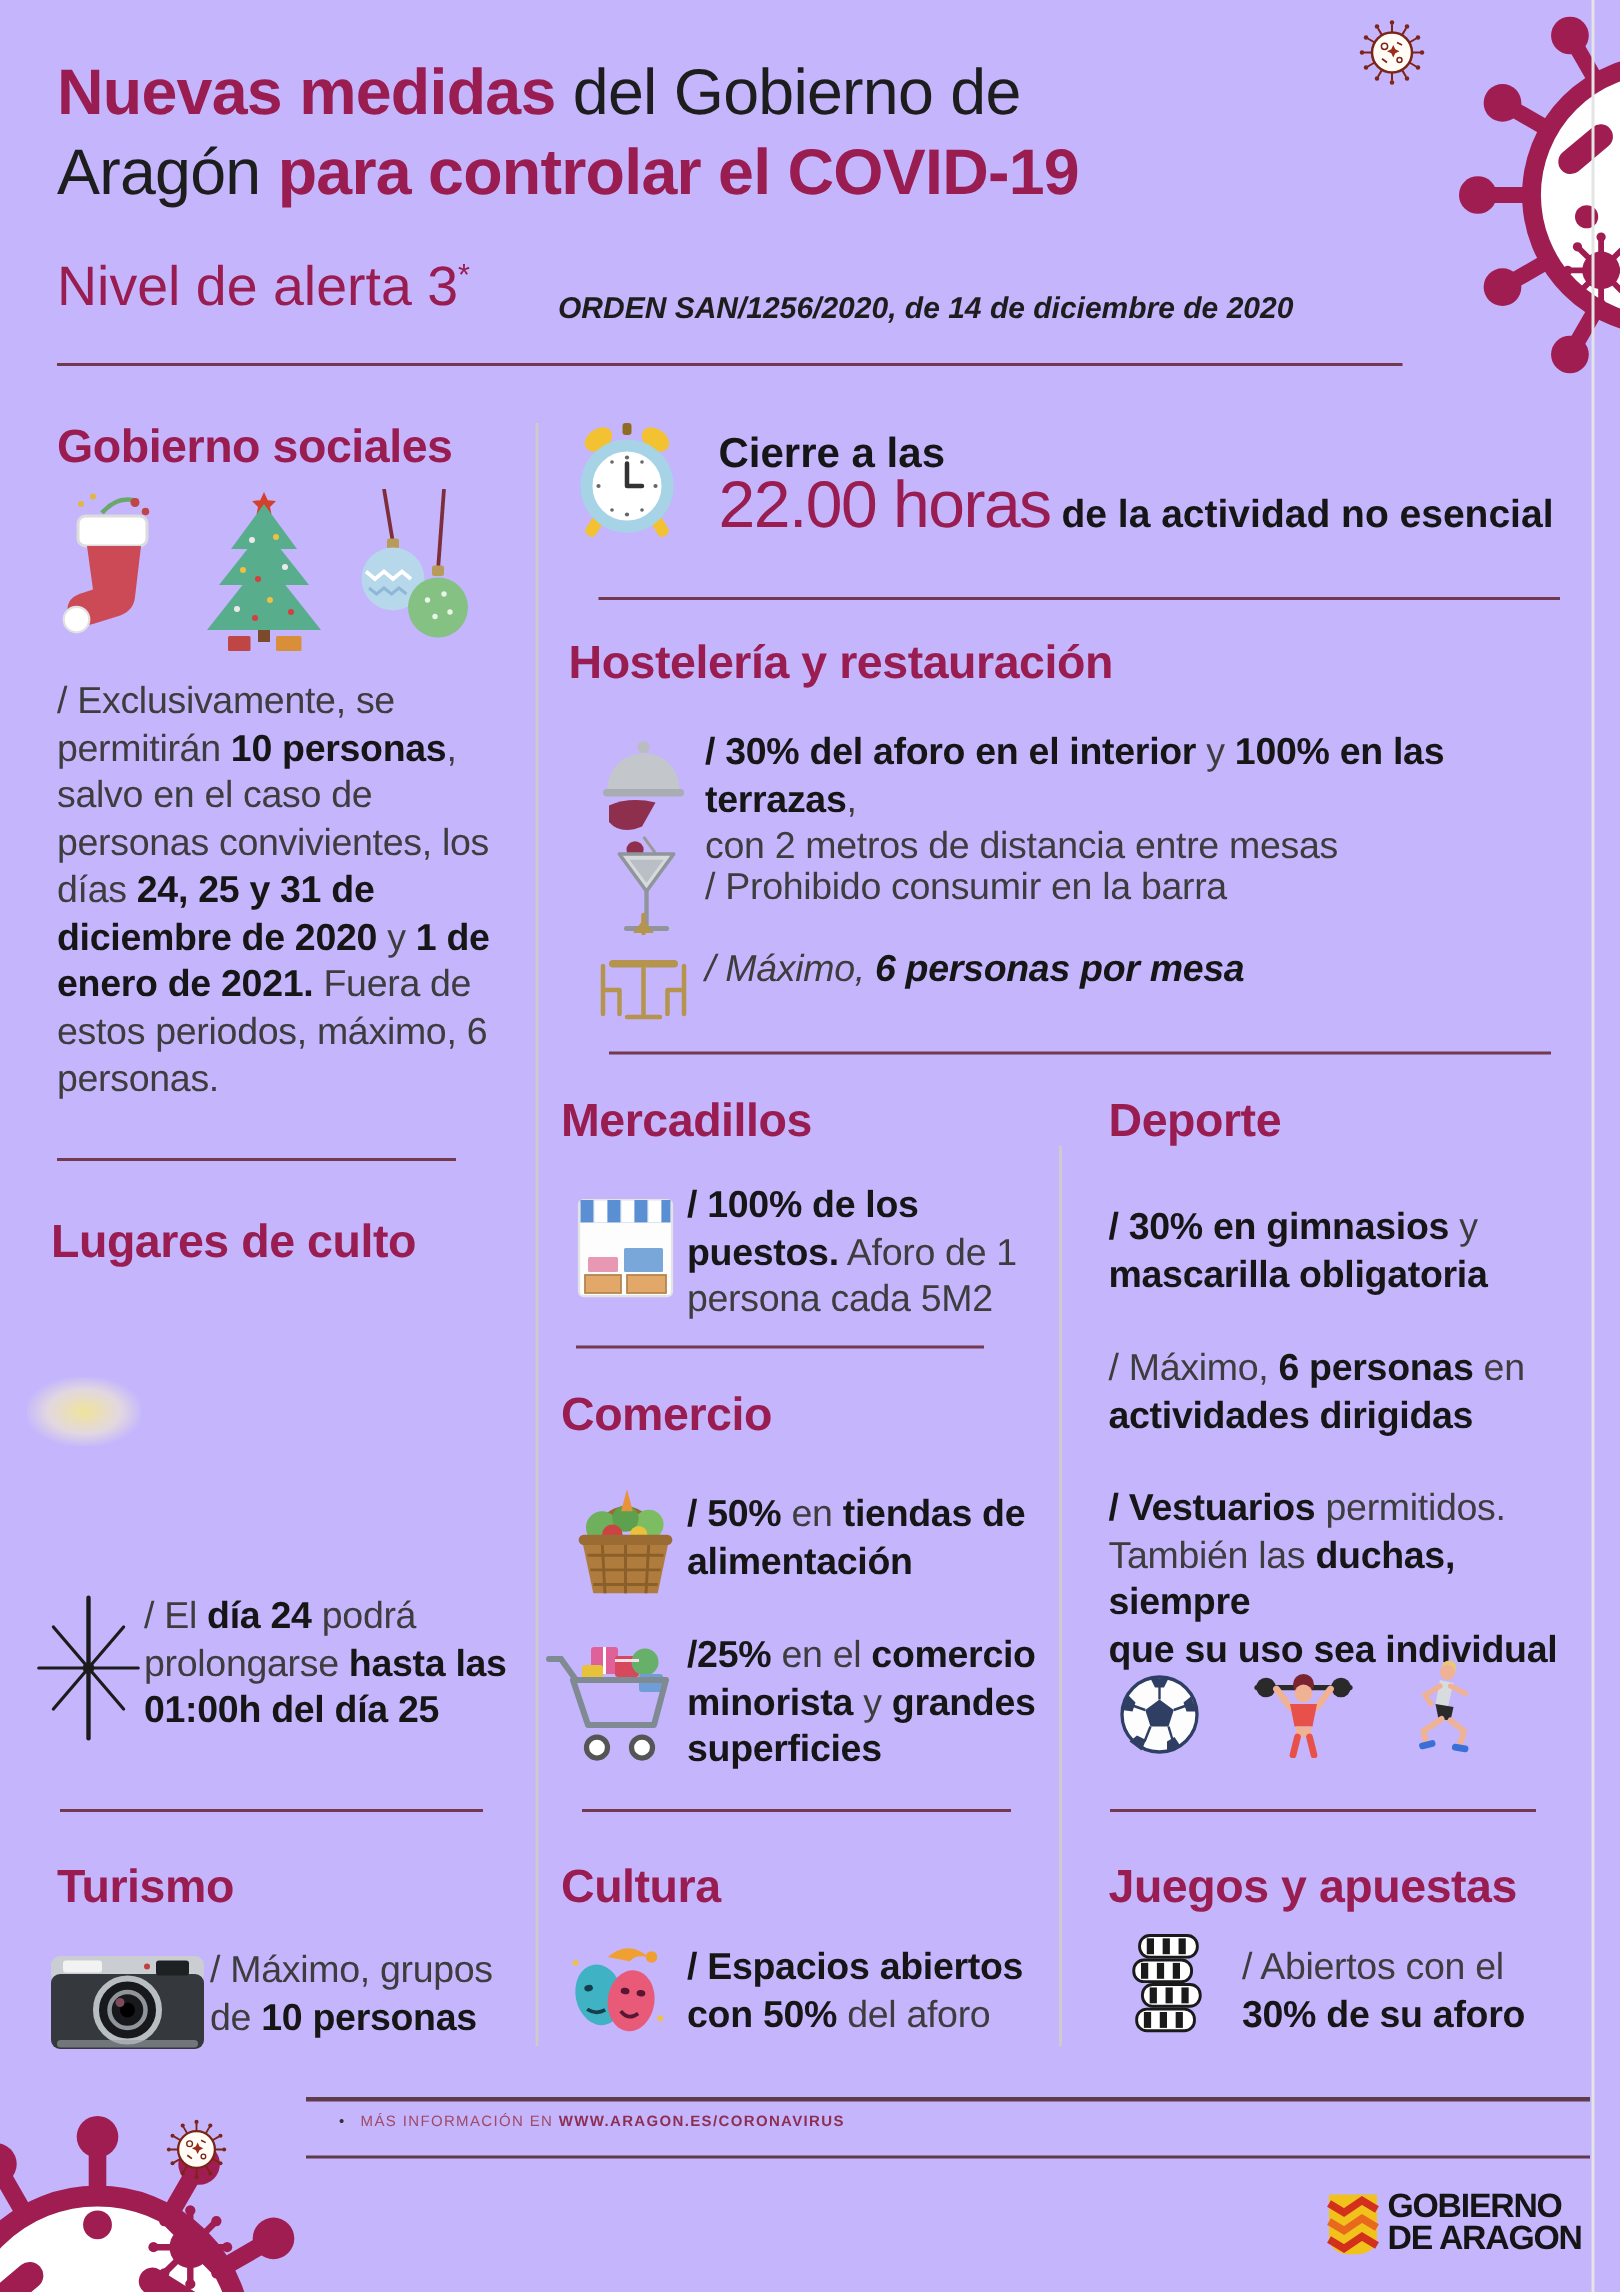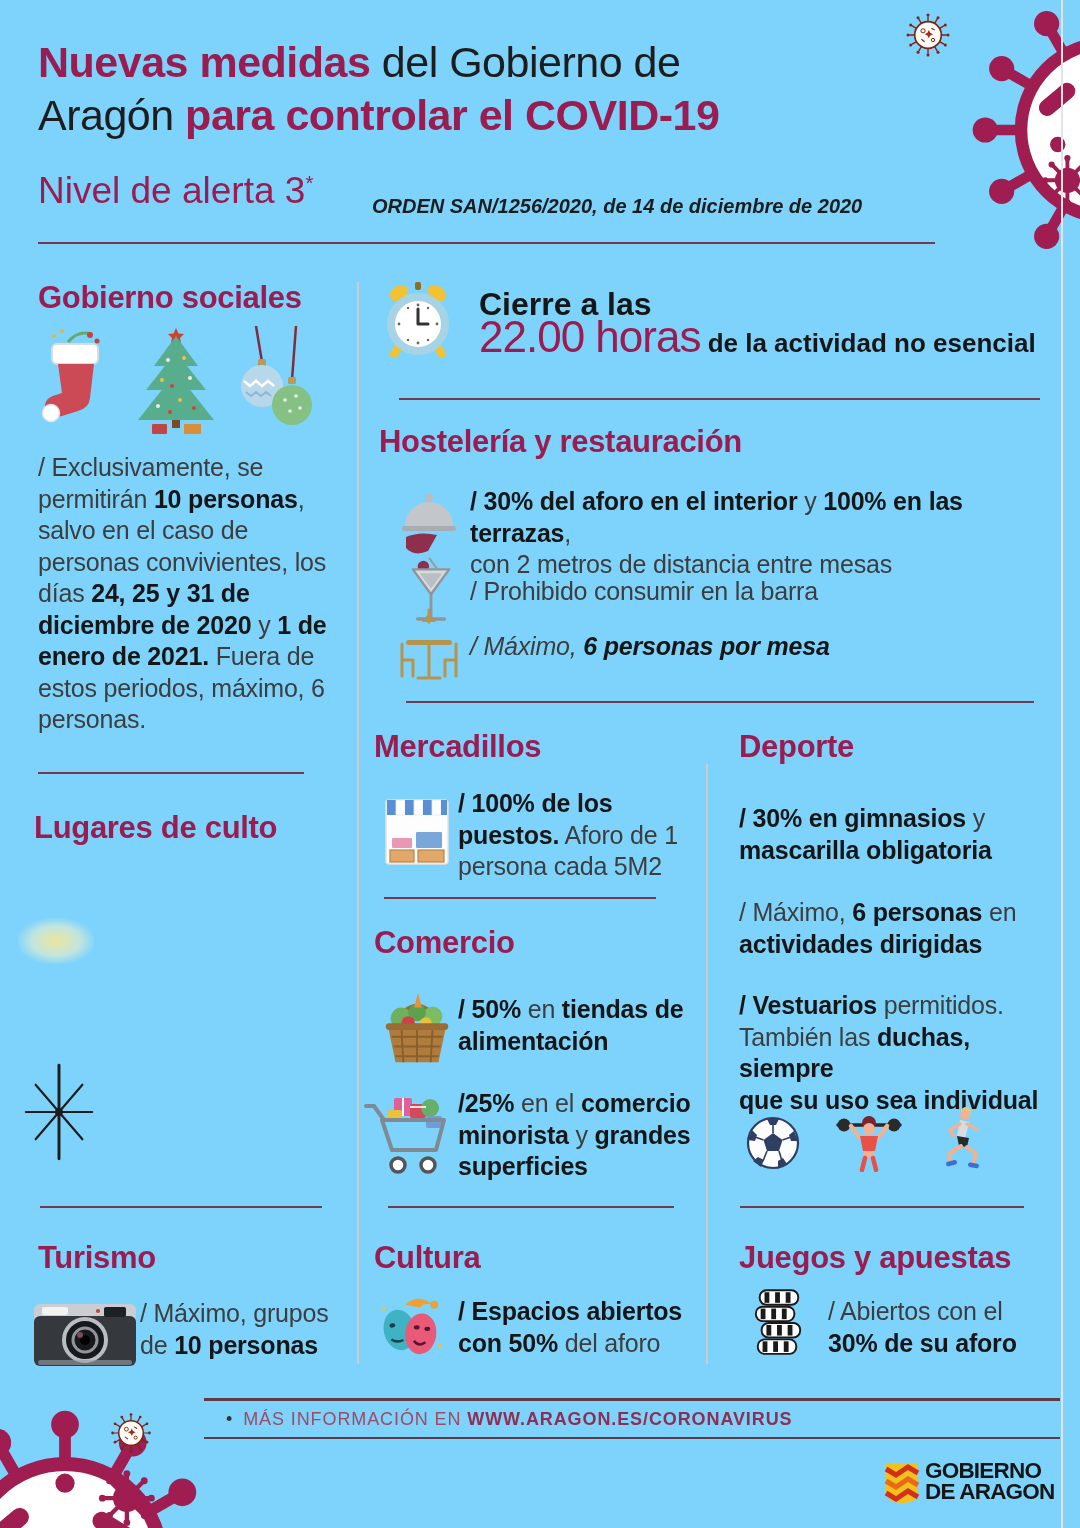--- a/index.html
+++ b/index.html
@@ -1,34 +1,34 @@
 <!DOCTYPE html>
 <html><head>
 <meta charset="utf-8">
 <style>
   :root{ --accent:#9A1D52; }
   html,body{margin:0;padding:0;background:#fff;}
-  .page{position:relative;width:1080px;height:1528px;background:#7dd3fc;overflow:hidden;
+  .page{position:relative;width:1080px;height:1528px;background:#c4b5fd;overflow:hidden;
         font-family:"Liberation Sans",sans-serif;color:#3d3d3d;}
   .abs{position:absolute;}
   .h{color:var(--accent);font-weight:700;font-size:31px;letter-spacing:-0.3px;}
   .t{font-size:25px;line-height:31.5px;color:#3d3d3d;letter-spacing:-0.2px;}
   .b{font-weight:700;color:#161616;}
   .a{color:var(--accent);}
   sup{font-size:55%;}
   .title{font-size:43px;line-height:53px;color:#1d1d1d;letter-spacing:-0.5px;font-weight:400;}
   .alert{font-size:37px;color:var(--accent);font-weight:400;}
   .orderref{font-size:20px;font-style:italic;font-weight:700;color:#1d1d1d;}
-  .cierre-intro{font-size:32px;font-weight:700;color:#161616;}
+  .cierre-intro{font-size:28px;font-weight:700;color:#161616;}
   .cierre-line{font-size:26px;line-height:46px;}
   .big-time{font-size:44px;font-weight:400;color:var(--accent);letter-spacing:-1px;}
   .hr{background:#73394f;height:2px;}
   .vr{background:#cccccc;width:2px;}
   .glow{background:radial-gradient(ellipse at center, rgba(242,230,150,0.95) 0%, rgba(250,244,200,0.55) 45%, rgba(255,255,255,0) 75%);}
-  .info{font-size:18px;letter-spacing:0.9px;color:#a04a66;font-weight:400;white-space:nowrap;}
+  .info{font-size:10px;letter-spacing:0.9px;color:#a04a66;font-weight:400;white-space:nowrap;}
   .info .b{color:#8d2f52;}
   .info .bullet{color:#333333;margin-right:10px;}
   .logo-text{font-size:22.5px;font-weight:700;color:#151515;line-height:21px;letter-spacing:-0.8px;}
   svg{display:block;}
 </style>
 </head>
 <body>
 
 <svg width="0" height="0" style="position:absolute" aria-hidden="true">
 <defs>
@@ -444,20 +444,21 @@
     </svg>
   <div class="abs t" style="left:38px;top:452px;width:310px;"><span>/ Exclusivamente, se</span><br><span>permitirán </span><span class="b">10 personas</span><span>,</span><br><span>salvo en el caso de</span><br><span>personas convivientes, los</span><br><span>días </span><span class="b">24, 25 y 31 de</span><br><span class="b">diciembre de 2020</span><span> y </span><span class="b">1 de</span><br><span class="b">enero de 2021.</span><span> Fuera de</span><br><span>estos periodos, máximo, 6</span><br><span>personas.</span></div>
 
   <div class="abs hr" style="left:38px;top:772px;width:266px;"></div>
 
   <div class="abs h" style="left:34px;top:810px;">Lugares de culto</div>
   <div class="abs glow" style="left:18px;top:918px;width:76px;height:46px;"></div>
   <svg class="abs" style="left:20px;top:1062px;width:78px;height:100px;">
       <use href="#ic-star8"></use>
     </svg>
+  <div class="abs t" style="left:96px;top:1062px;width:262px;"><span>/ El </span><span class="b">día 24</span><span> podrá</span><br><span>prolongarse </span><span class="b">hasta las</span><br><span class="b">01:00h del día 25</span></div>
 
   <div class="abs hr" style="left:40px;top:1206px;width:282px;"></div>
 
   <div class="abs h" style="left:38px;top:1240px;">Turismo</div>
   <svg class="abs" style="left:34px;top:1294px;width:102px;height:74px;">
       <use href="#ic-camera"></use>
     </svg>
   <div class="abs t" style="left:140px;top:1298px;width:215px;"><span>/ Máximo, grupos</span><br><span>de </span><span class="b">10 personas</span></div>
 
   <svg class="abs" style="left:382px;top:280px;width:72px;height:82px;">

